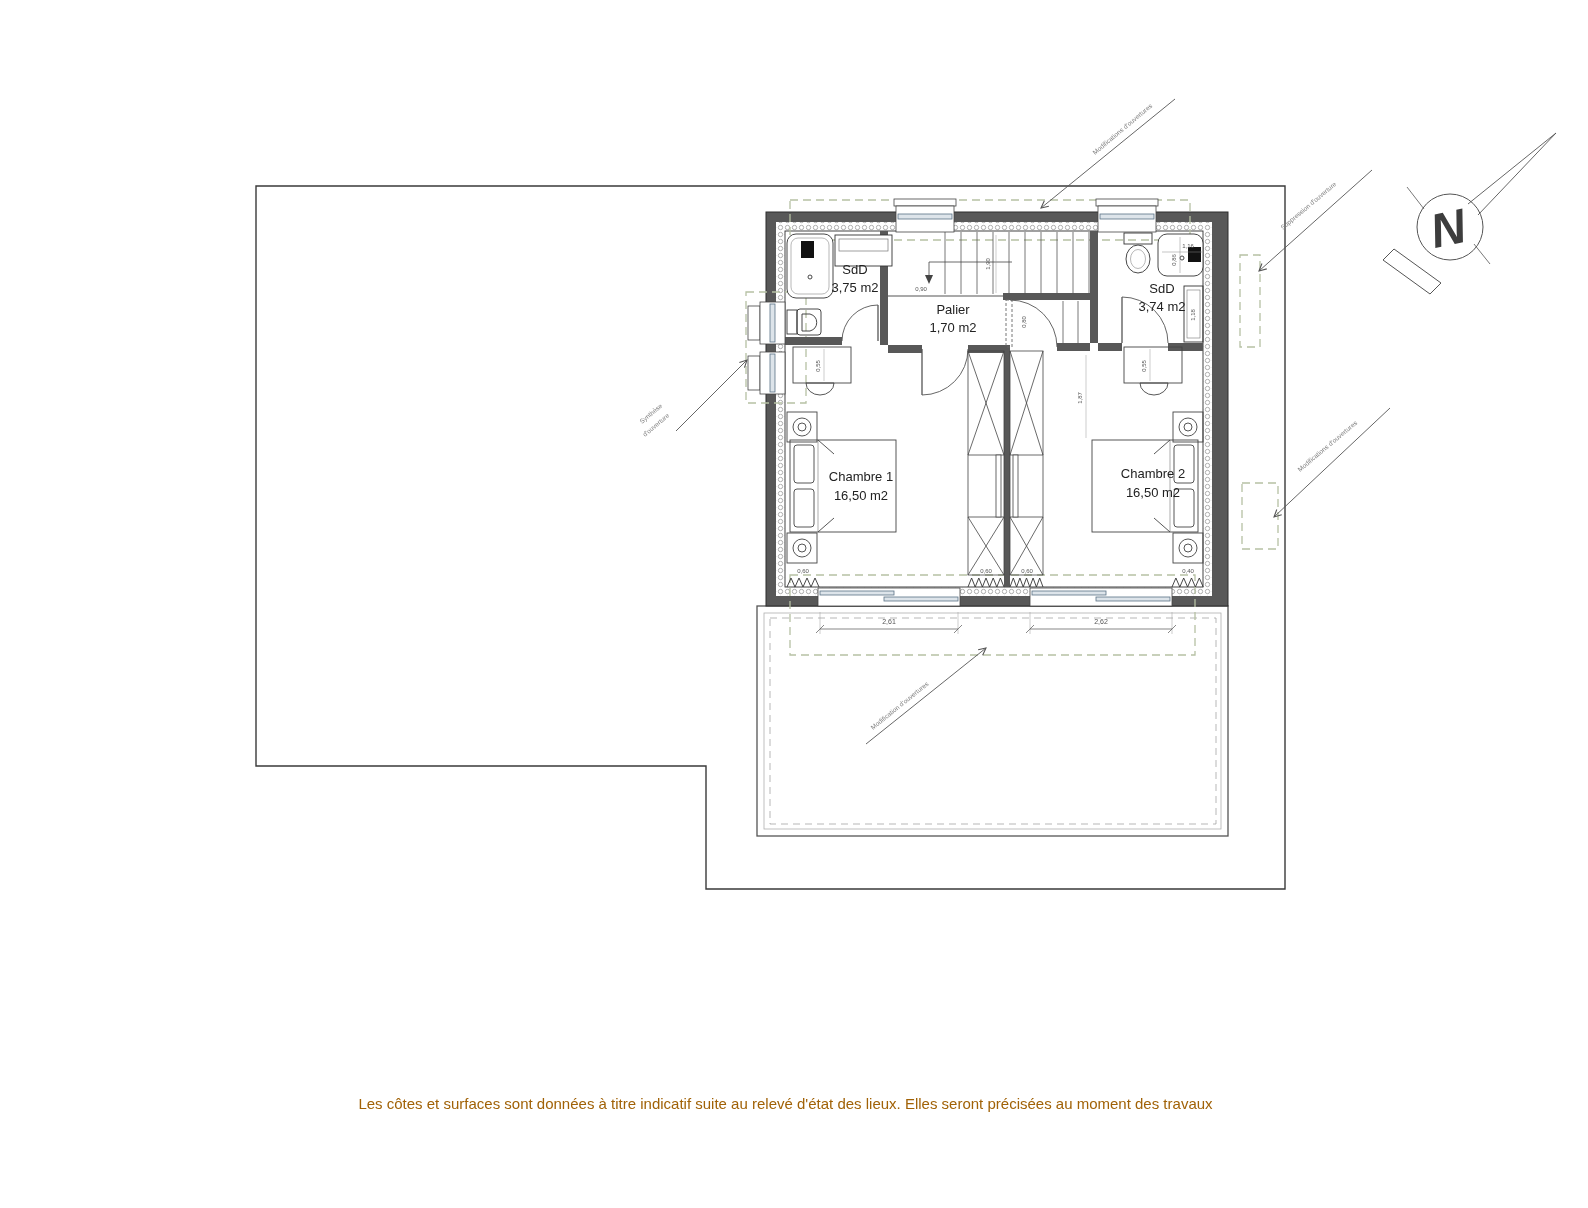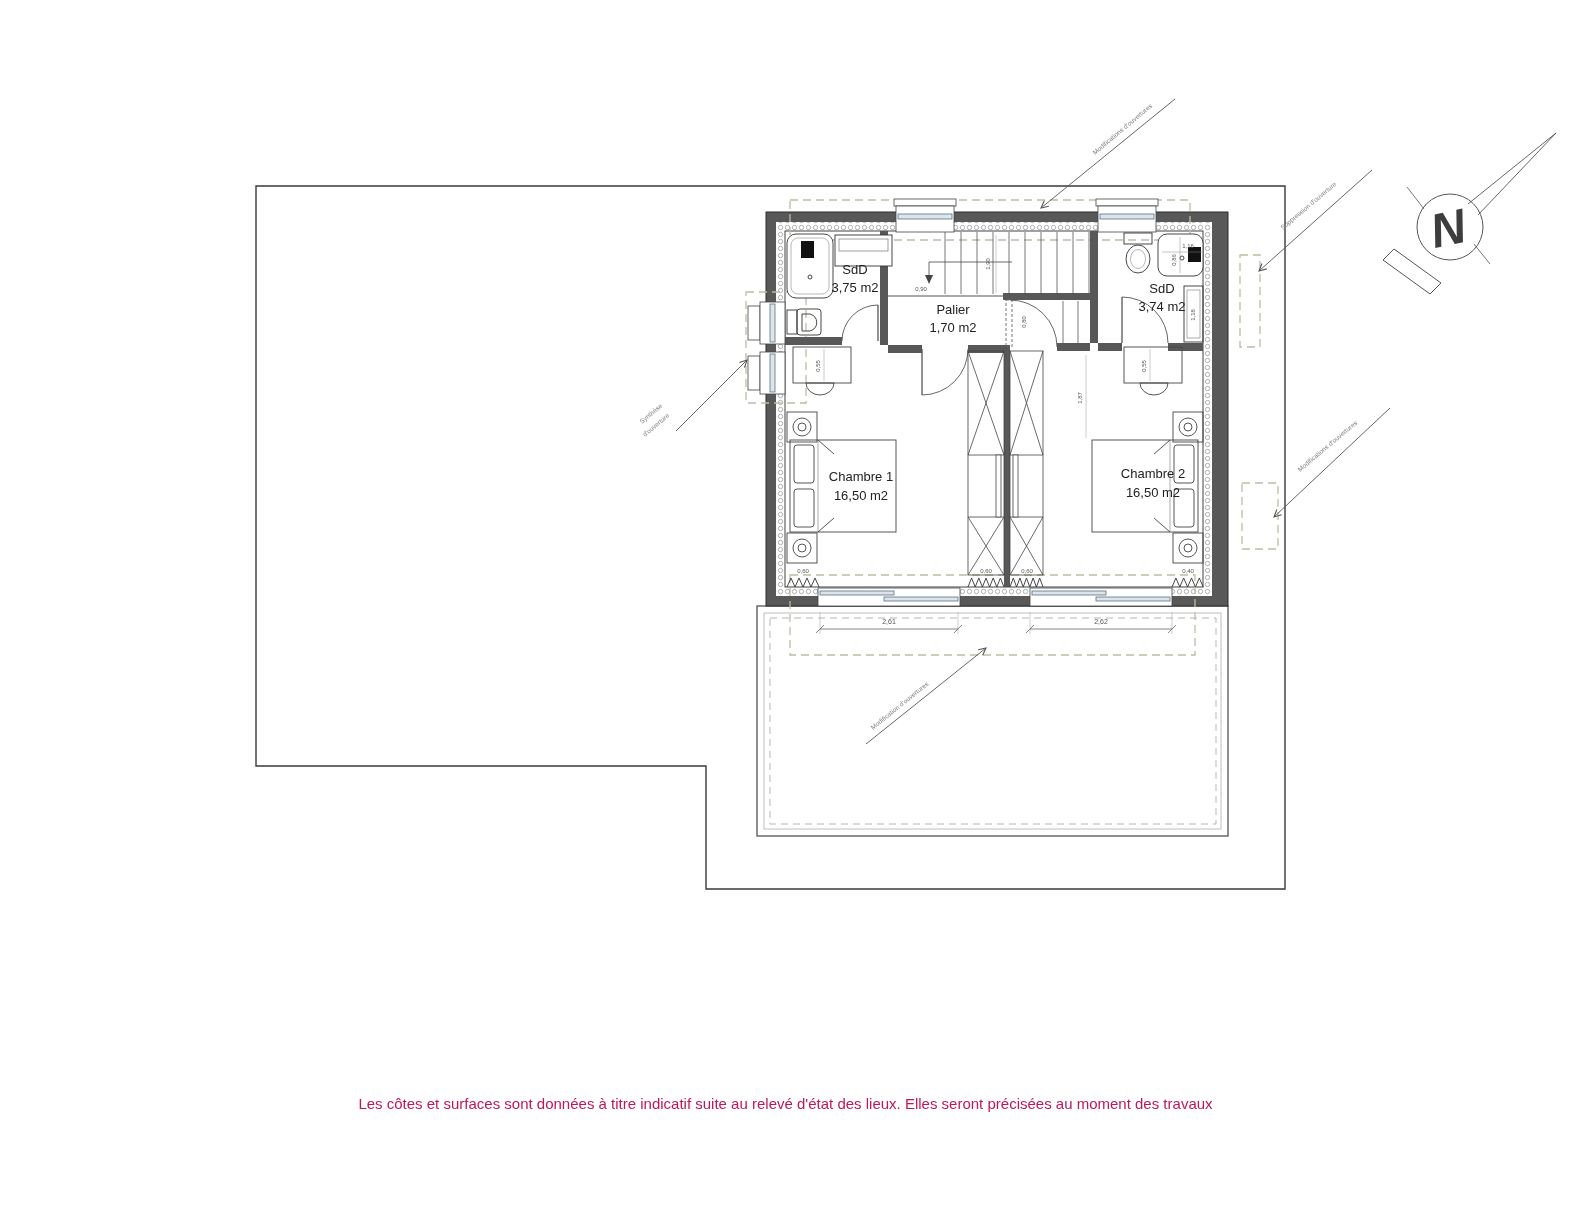--- a/index.html
+++ b/index.html
@@ -4,21 +4,21 @@
 <style>
   html,body{margin:0;padding:0;background:#ffffff;}
   #stage{position:relative;width:1588px;height:1208px;background:#fff;overflow:hidden;
          font-family:"Liberation Sans",sans-serif;}
   svg text{font-family:"Liberation Sans",sans-serif;fill:#222;}
   .room-name{font-size:13px;}
   .dim{font-size:6px;fill:#555;}
   .dim-big{font-size:7px;fill:#555;}
   .ann{font-size:6.5px;fill:#808080;}
   #footer-note{position:absolute;left:0;top:1095px;width:1571px;text-align:center;
-               font-size:15px;color:#be185d;white-space:nowrap;}
+               font-size:15px;color:#a16207;white-space:nowrap;}
 </style>
 </head>
 <body>
 
 <div id="stage">
 <svg width="1588" height="1208" viewBox="0 0 1588 1208">
   <defs>
     <pattern id="dots" width="7" height="7" patternUnits="userSpaceOnUse">
       <circle cx="3.5" cy="3.5" r="2.2" fill="#fff" stroke="#9a9a9a" stroke-width="0.8"></circle>
     </pattern>

